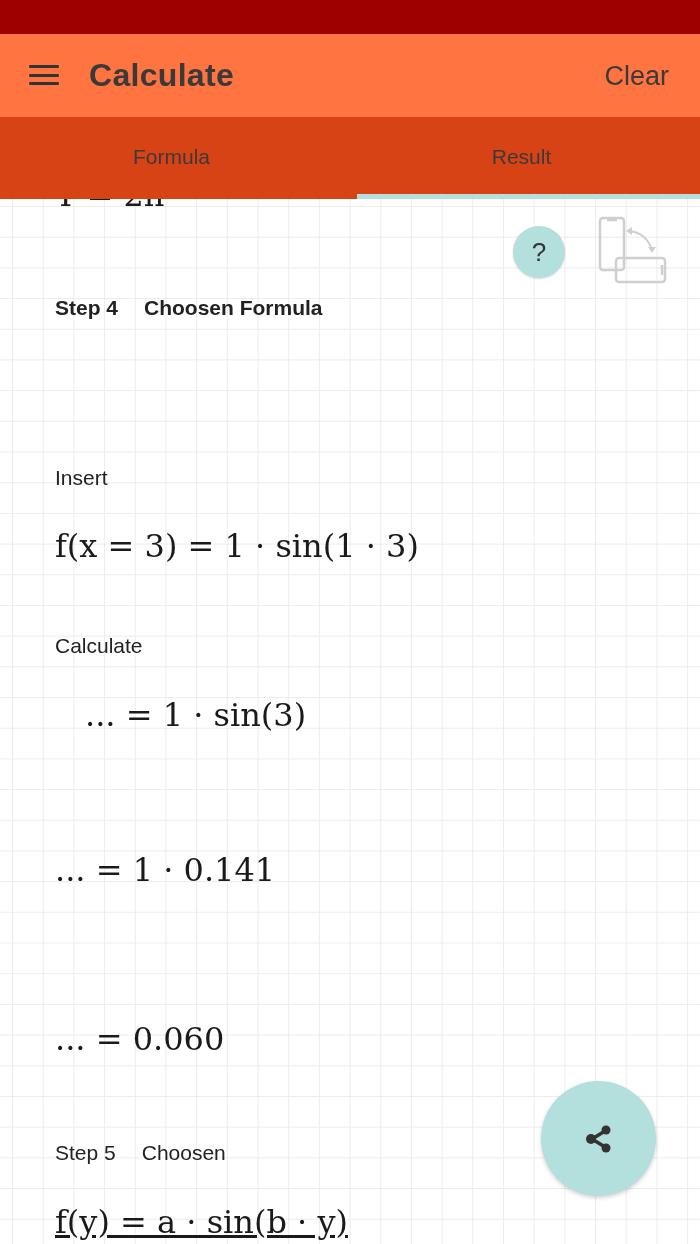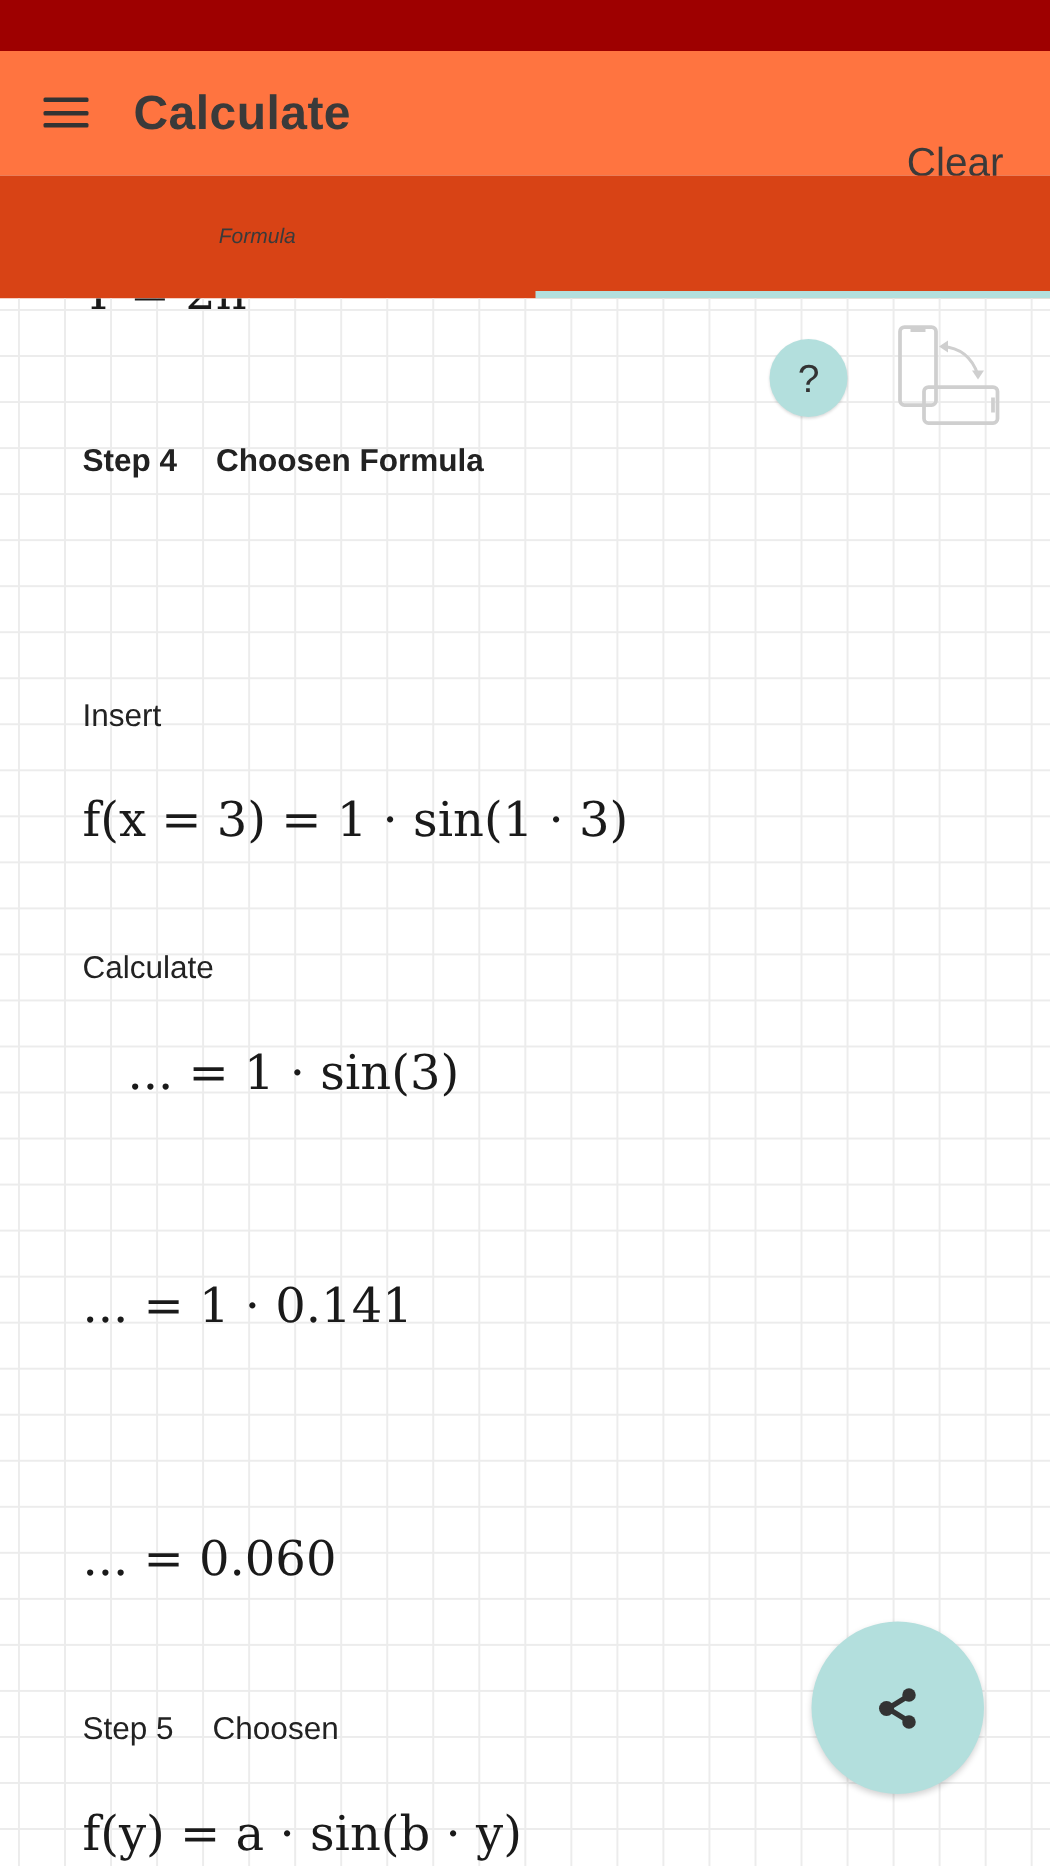--- a/index.html
+++ b/index.html
@@ -8,24 +8,24 @@
 
     .status-bar { position: absolute; left: 0; top: 0; width: 700px; height: 34px; background: #9e0000; }
 
     .app-bar { position: absolute; left: 0; top: 34px; width: 700px; height: 83px; background: #ff7440; }
     .menu-btn { position: absolute; left: 26px; top: 24px; width: 36px; height: 36px; cursor: pointer; }
     .menu-btn span { position: absolute; left: 3px; width: 30px; height: 3px; background: #333333; border-radius: 1px; }
     .menu-btn span:nth-child(1) { top: 7px; }
     .menu-btn span:nth-child(2) { top: 16px; }
     .menu-btn span:nth-child(3) { top: 24px; }
     .app-title { position: absolute; left: 89px; top: 20px; font-size: 32px; font-weight: bold; color: #3a3a3a; line-height: 42px; letter-spacing: 0.3px; }
-    .clear-btn { position: absolute; right: 31px; top: 22px; font-size: 27px; color: #3a3a3a; line-height: 40px; cursor: pointer; margin-top: 32px; }
+    .clear-btn { position: absolute; right: 31px; top: 22px; font-size: 27px; color: #3a3a3a; line-height: 40px; cursor: pointer; }
 
     .tab-bar { position: absolute; left: 0; top: 117px; width: 700px; height: 82px; background: #d84315; display: flex; }
-    .tab { flex: 0 0 auto; position: relative; display: flex; align-items: center; justify-content: center; font-size: 14px; color: #3a3a3a; cursor: pointer; padding-bottom: 2px; font-style: italic; }
+    .tab { flex: 0 0 auto; position: relative; display: flex; align-items: center; justify-content: center; font-size: 21px; color: #3a3a3a; cursor: pointer; padding-bottom: 2px; }
     .tab.formula { width: 343px; }
     .tab.result { width: 357px; }
     .tab-indicator { position: absolute; left: 357px; top: 194px; width: 343px; height: 5px; background: #b3dfdd; }
 
     .content { position: absolute; left: 0; top: 199px; width: 700px; height: 1045px; overflow: hidden;
       background-color: #ffffff;
       background-image:
         linear-gradient(to right, #ececec 1px, transparent 1px),
         linear-gradient(to bottom, #ececec 1px, transparent 1px);
       background-size: 30.7px 30.7px;
@@ -51,20 +51,21 @@
     <span></span>
       <span></span>
       <span></span>
   </div>
   <div class="app-title">Calculate</div>
   <div class="clear-btn">Clear</div>
 </header>
 
 <nav class="tab-bar">
   <div class="tab formula">Formula</div>
+  <div class="tab result">Result</div>
 </nav>
 <div class="tab-indicator"></div>
 
 <main class="content">
 
   <div class="math" style="top:-24px;">T = 2π</div>
 
   <div class="help-btn" style="top:27px;">
     <span>?</span>
   </div>
@@ -83,21 +84,21 @@
 
   <div class="step-label" style="top:265px;">Insert</div>
   <div class="math" style="top:327px;">f(x = 3) = 1 · sin(1 · 3)</div>
 
   <div class="step-label" style="top:433px;">Calculate</div>
   <div class="math" style="top:496px;margin-left:30px;">... = 1 · sin(3)</div>
   <div class="math" style="top:651px;text-align:center;">... = 1 · 0.141</div>
   <div class="math" style="top:820px;">... = 0.060</div>
 
   <div class="step-label" style="top:940px;"><span>Step 5</span><span class="gap"></span><span>Choosen</span></div>
-  <div class="math" style="top:1003px;">f(y) = a · sin(b · y)</div>
+  <div class="math" style="top:1003px;text-decoration:underline;">f(y) = a · sin(b · y)</div>
 </main>
 
 <div class="share-fab">
   <svg width="40" height="40" viewBox="0 0 40 40">
     <line x1="13" y1="20" x2="26" y2="12" stroke="#333333" stroke-width="3.5"></line>
     <line x1="13" y1="20" x2="26" y2="28" stroke="#333333" stroke-width="3.5"></line>
     <circle cx="12" cy="20" r="5" fill="#333333"></circle>
     <circle cx="27" cy="11" r="4.5" fill="#333333"></circle>
     <circle cx="27" cy="29" r="4.5" fill="#333333"></circle>
   </svg>

